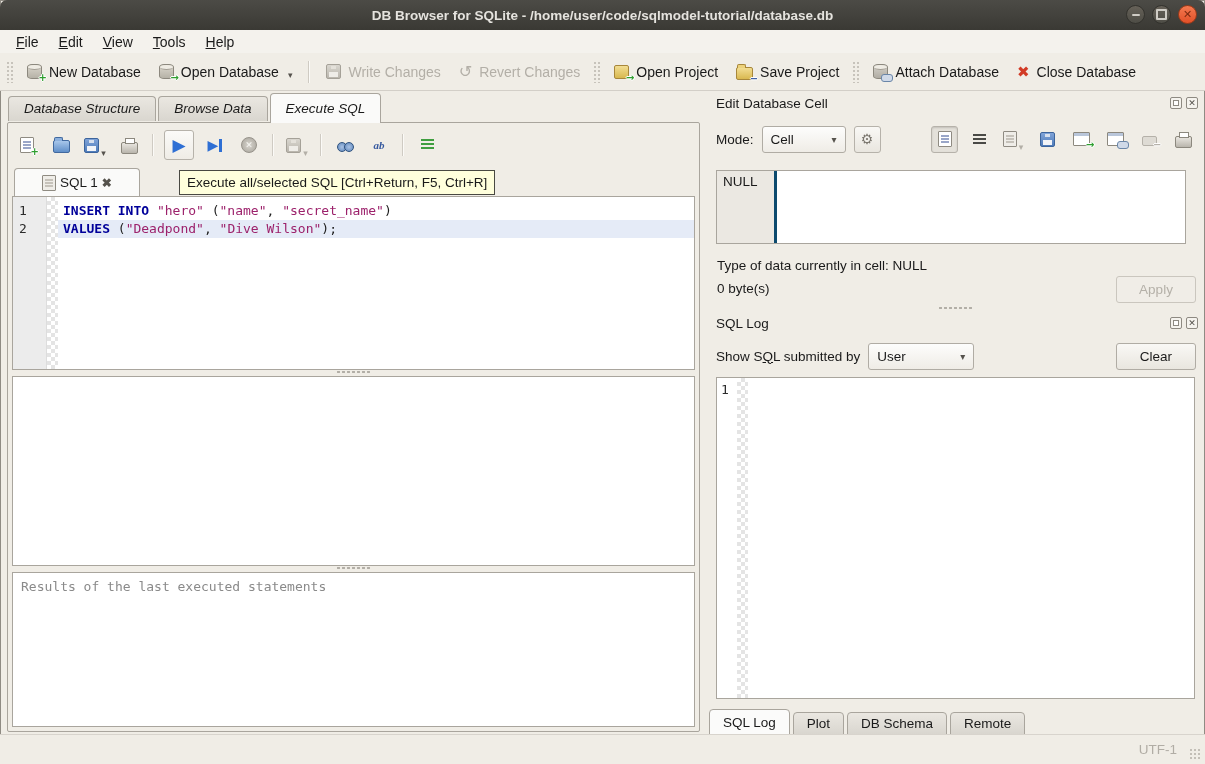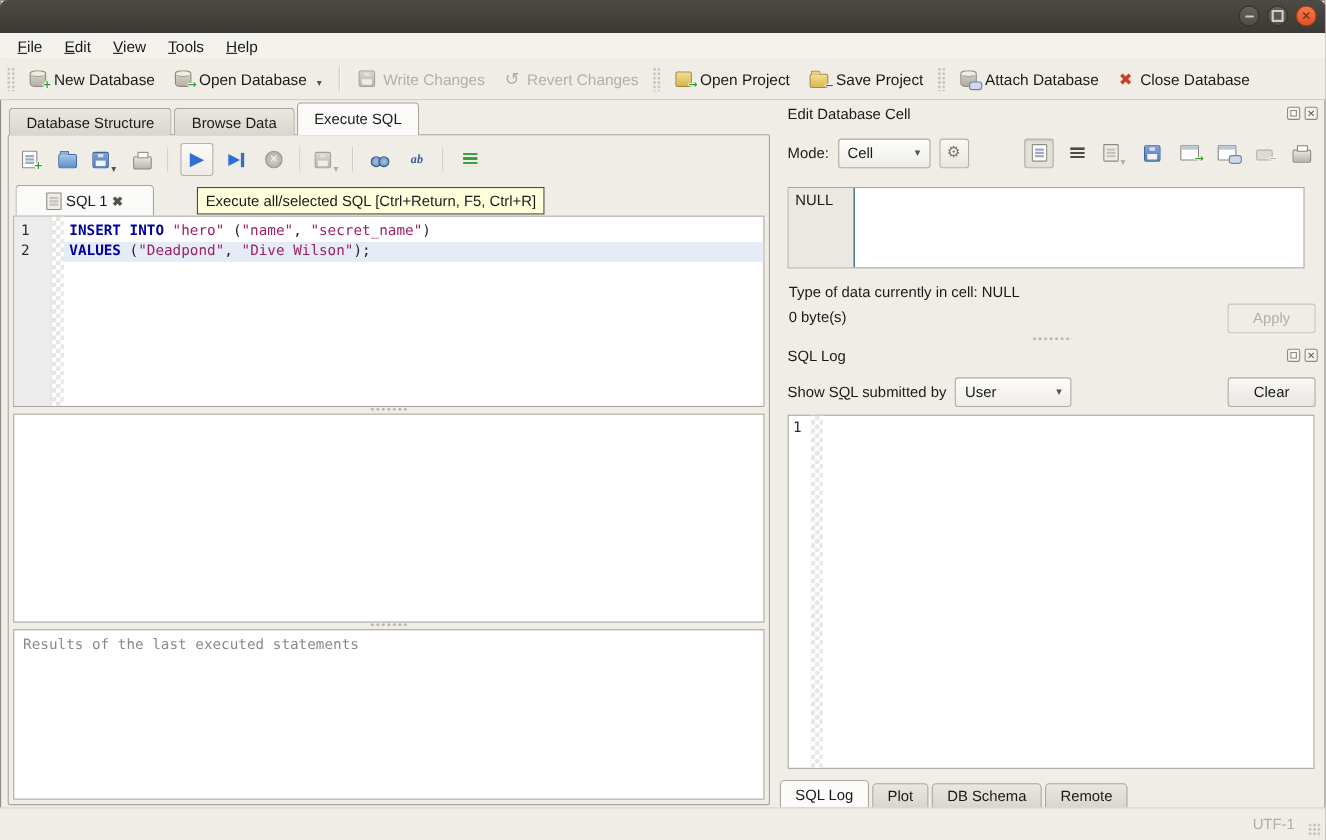--- a/index.html
+++ b/index.html
@@ -91,21 +91,21 @@
   .playbar{width:3px;height:13px;background:#2e6fd4;margin-left:1px;}
   .i-stopc{width:16px;height:16px;border-radius:50%;border:1px solid #96928a;box-sizing:border-box;
     background:radial-gradient(#d8d5ce,#a7a39a);color:#f5f4f0;
     font:bold 9px/14px "DejaVu Sans",sans-serif;text-align:center;}
   .g-red{color:#d23b26;font-weight:bold;font-size:15px;}
   .g-gray{color:#b3afa7;font-size:16px;line-height:16px;}
   .g-ab{font:bold italic 11px/14px "Liberation Serif",serif;color:#35589e;}
   .g-gear{color:#7a766e;font-size:14px;line-height:14px;}
 
   
-  .main-tabs{position:absolute;top:93px;left:8px;height:30px;display:flex;align-items:flex-end;gap:2px;z-index:3;}
+  .main-tabs{position:absolute;top:93px;left:8px;height:30px;display:flex;align-items:center;gap:2px;z-index:3;font-style:italic;}
   .tab{height:25px;padding:0 15px;display:flex;align-items:center;box-sizing:border-box;
     background:linear-gradient(#eae7e1,#d9d6cf);border:1px solid #a9a59d;border-bottom:none;
     border-radius:4px 4px 0 0;}
   .tab.active{height:30px;background:#fafaf9;}
 
   
   .page{position:absolute;left:7px;top:122px;width:693px;height:610px;background:#f0ede6;
     border:1px solid #a9a59d;border-radius:2px;z-index:2;box-sizing:border-box;}
   .sqlbar{position:absolute;top:3px;left:6px;right:4px;height:38px;display:flex;align-items:center;gap:8px;}
   .sbtn{width:26px;height:26px;display:flex;align-items:center;justify-content:center;position:relative;}
@@ -158,21 +158,21 @@
   .pushbtn{height:27px;border:1px solid #b0aca4;border-radius:3px;
     background:linear-gradient(#f9f8f5,#e9e6df);display:flex;align-items:center;justify-content:center;
     box-sizing:border-box;}
   .pushbtn.disabled{color:#b4b0a8;background:#f0ede7;border-color:#cac6be;margin-top:12px;}
   .mbtn{width:27px;height:27px;border:1px solid #b6b2aa;border-radius:3px;box-sizing:border-box;
     background:linear-gradient(#f9f8f5,#e9e6df);display:flex;align-items:center;justify-content:center;position:relative;}
   .mbtn.pressed{background:#e4e1da;box-shadow:inset 0 1px 2px rgba(0,0,0,.15);}
   .flat{width:26px;height:26px;display:flex;align-items:center;justify-content:center;position:relative;}
   .cellbox{position:absolute;left:8px;right:14px;top:78px;height:72px;border:1px solid #a9a59d;
     background:#fff;display:flex;}
-  .cellgut{width:60px;background:#ebe8e2;border-right:1px solid #0c4a6e;
+  .cellgut{width:60px;background:#ebe8e2;border-right:3px solid #0c4a6e;
     padding:3px 0 0 6px;box-sizing:border-box;}
   .celltext{flex:1;}
   .infoline{position:absolute;left:9px;}
   .logframe{position:absolute;left:8px;right:5px;top:285px;height:320px;background:#fff;
     border:1px solid #a9a59d;display:flex;font-family:"DejaVu Sans Mono",monospace;font-size:13px;}
   .loggut{width:20px;padding:4px 0 0 4px;box-sizing:border-box;color:#2b2b2b;}
   .btabs{position:absolute;left:1px;top:616px;height:27px;display:flex;gap:3px;align-items:flex-end;}
   .btab{height:23px;padding:0 13px;display:flex;align-items:center;box-sizing:border-box;
     background:linear-gradient(#eae7e1,#d9d6cf);border:1px solid #a9a59d;border-radius:4px 4px 0 0;}
   .btab.active{background:#fbfbfa;height:26px;}
@@ -181,20 +181,21 @@
   .statusbar{position:absolute;left:0;right:0;bottom:0;height:29px;background:#f0ede6;
     border-top:1px solid #d8d4cd;}
   .enc{position:absolute;right:28px;top:7px;color:#b1ada5;}
   .grip{position:absolute;right:3px;bottom:3px;width:13px;height:13px;
     background-image:radial-gradient(circle,#c3bfb7 1px,transparent 1.4px);background-size:4px 4px;}
 </style>
 </head>
 <body>
 
 <div class="titlebar">
+  <span>DB Browser for SQLite - /home/user/code/sqlmodel-tutorial/database.db</span>
   <span class="win-controls">
     <span class="wbtn">
         <span class="bar"></span>
       </span>
     <span class="wbtn">
         <span class="box"></span>
       </span>
     <span class="wbtn close">
         <span class="glyph">✕</span>
       </span>

